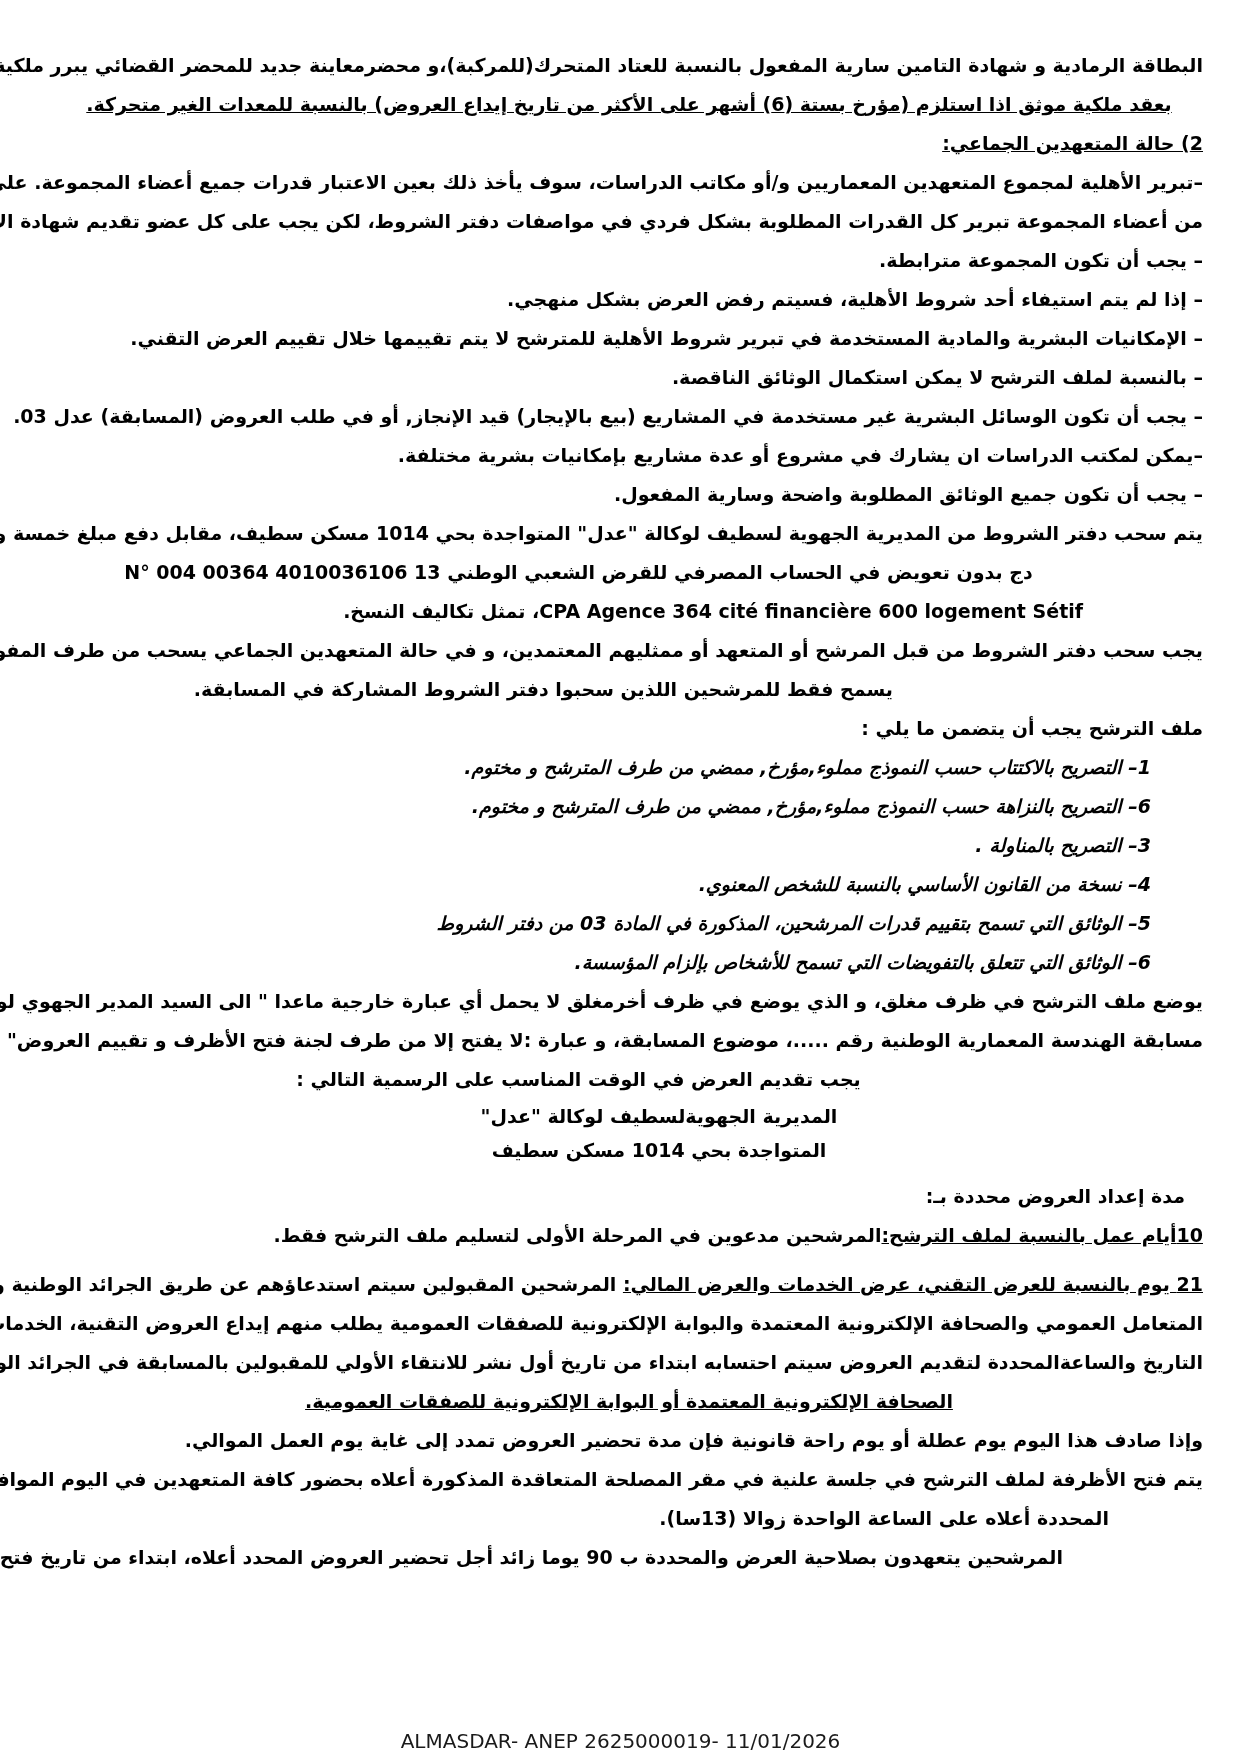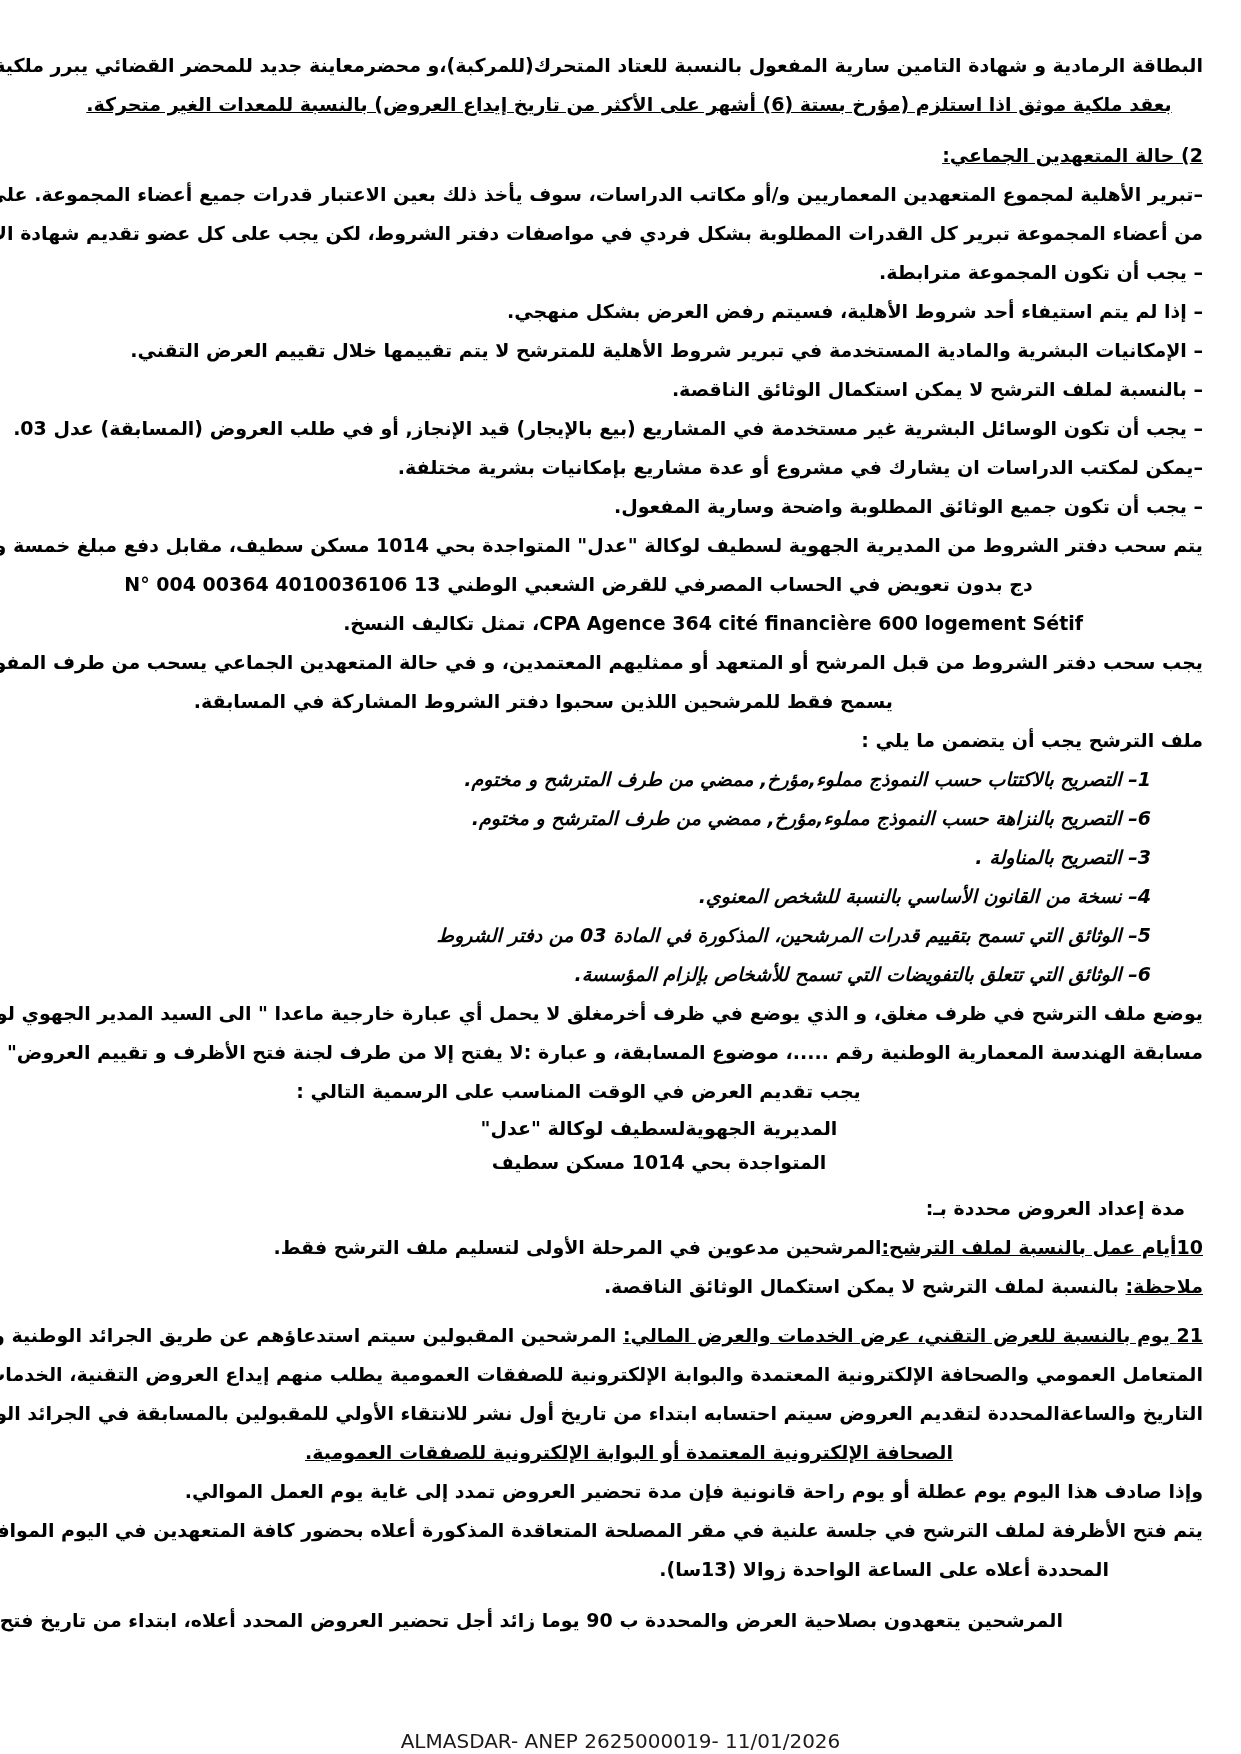--- a/index.html
+++ b/index.html
@@ -17,21 +17,21 @@
   }
   .ln{
     margin:0;padding:0;
     font-size:19px;line-height:39px;
     font-weight:bold;
     white-space:nowrap;
     text-align:right;
   }
   .center{text-align:center;text-decoration:underline;}
   .u{text-decoration:underline;}
-  .gap8{margin-top:12px;}
+  .gap8{margin-top:0;}
   .gap10{margin-top:10px;}
   .ind30{margin-right:18px;}
   .ind32{margin-right:52px;font-style:italic;}
   .ind120{margin-right:120px;}
   .ind130{margin-right:94px;}
   .ind140{margin-right:140px;}
   .ind160{margin-right:101px;text-align:center;}
   .ind310{margin-right:310px;}
   .addr{line-height:34px;text-align:center;margin-left:60px;}
   .footer{
@@ -69,21 +69,20 @@
   <p class="ln ind32">4– نسخة من القانون الأساسي بالنسبة للشخص المعنوي.</p>
   <p class="ln ind32">5– الوثائق التي تسمح بتقييم قدرات المرشحين، المذكورة في المادة 03 من دفتر الشروط</p>
   <p class="ln ind32">6– الوثائق التي تتعلق بالتفويضات التي تسمح للأشخاص بإلزام المؤسسة.</p>
   <p class="ln">يوضع ملف الترشح في ظرف مغلق، و الذي يوضع في ظرف أخرمغلق لا يحمل أي عبارة خارجية ماعدا " الى السيد المدير الجهوي لوكالة عدل سطيف،</p>
   <p class="ln">مسابقة الهندسة المعمارية الوطنية رقم .....، موضوع المسابقة، و عبارة :لا يفتح إلا من طرف لجنة فتح الأظرف و تقييم العروض"</p>
   <p class="ln ind160">يجب تقديم العرض في الوقت المناسب على الرسمية التالي :</p>
   <p class="ln addr">المديرية الجهويةلسطيف لوكالة "عدل"</p>
   <p class="ln addr">المتواجدة بحي 1014 مسكن سطيف</p>
   <p class="ln ind30 gap10">مدة إعداد العروض محددة بـ:</p>
   <p class="ln"><span class="u">10أيام عمل بالنسبة لملف الترشح:</span><span>المرشحين مدعوين في المرحلة الأولى لتسليم ملف الترشح فقط.</span></p>
-  <p class="ln"><span class="u">ملاحظة:</span><span> بالنسبة لملف الترشح لا يمكن استكمال الوثائق الناقصة.</span></p>
   <p class="ln gap10"><span class="u">21 يوم بالنسبة للعرض التقني، عرض الخدمات والعرض المالي:</span><span> المرشحين المقبولين سيتم استدعاؤهم عن طريق الجرائد الوطنية والنشرة الرسمية لصفقات</span></p>
   <p class="ln">المتعامل العمومي والصحافة الإلكترونية المعتمدة والبوابة الإلكترونية للصفقات العمومية يطلب منهم إيداع العروض التقنية، الخدمات والعروض المالية.</p>
   <p class="ln">التاريخ والساعةالمحددة لتقديم العروض سيتم احتسابه ابتداء من تاريخ أول نشر للانتقاء الأولي للمقبولين بالمسابقة في الجرائد الوطنية أو النشرة الرسمية أو</p>
   <p class="ln center">الصحافة الإلكترونية المعتمدة أو البوابة الإلكترونية للصفقات العمومية.</p>
   <p class="ln">وإذا صادف هذا اليوم يوم عطلة أو يوم راحة قانونية فإن مدة تحضير العروض تمدد إلى غاية يوم العمل الموالي.</p>
   <p class="ln">يتم فتح الأظرفة لملف الترشح في جلسة علنية في مقر المصلحة المتعاقدة المذكورة أعلاه بحضور كافة المتعهدين في اليوم الموافق لتاريخ إيداع العروض</p>
   <p class="ln ind130">المحددة أعلاه على الساعة الواحدة زوالا (13سا).</p>
   <p class="ln ind140 gap8">المرشحين يتعهدون بصلاحية العرض والمحددة ب 90 يوما زائد أجل تحضير العروض المحدد أعلاه، ابتداء من تاريخ فتح الأظرفة.</p>
 </div>
 

